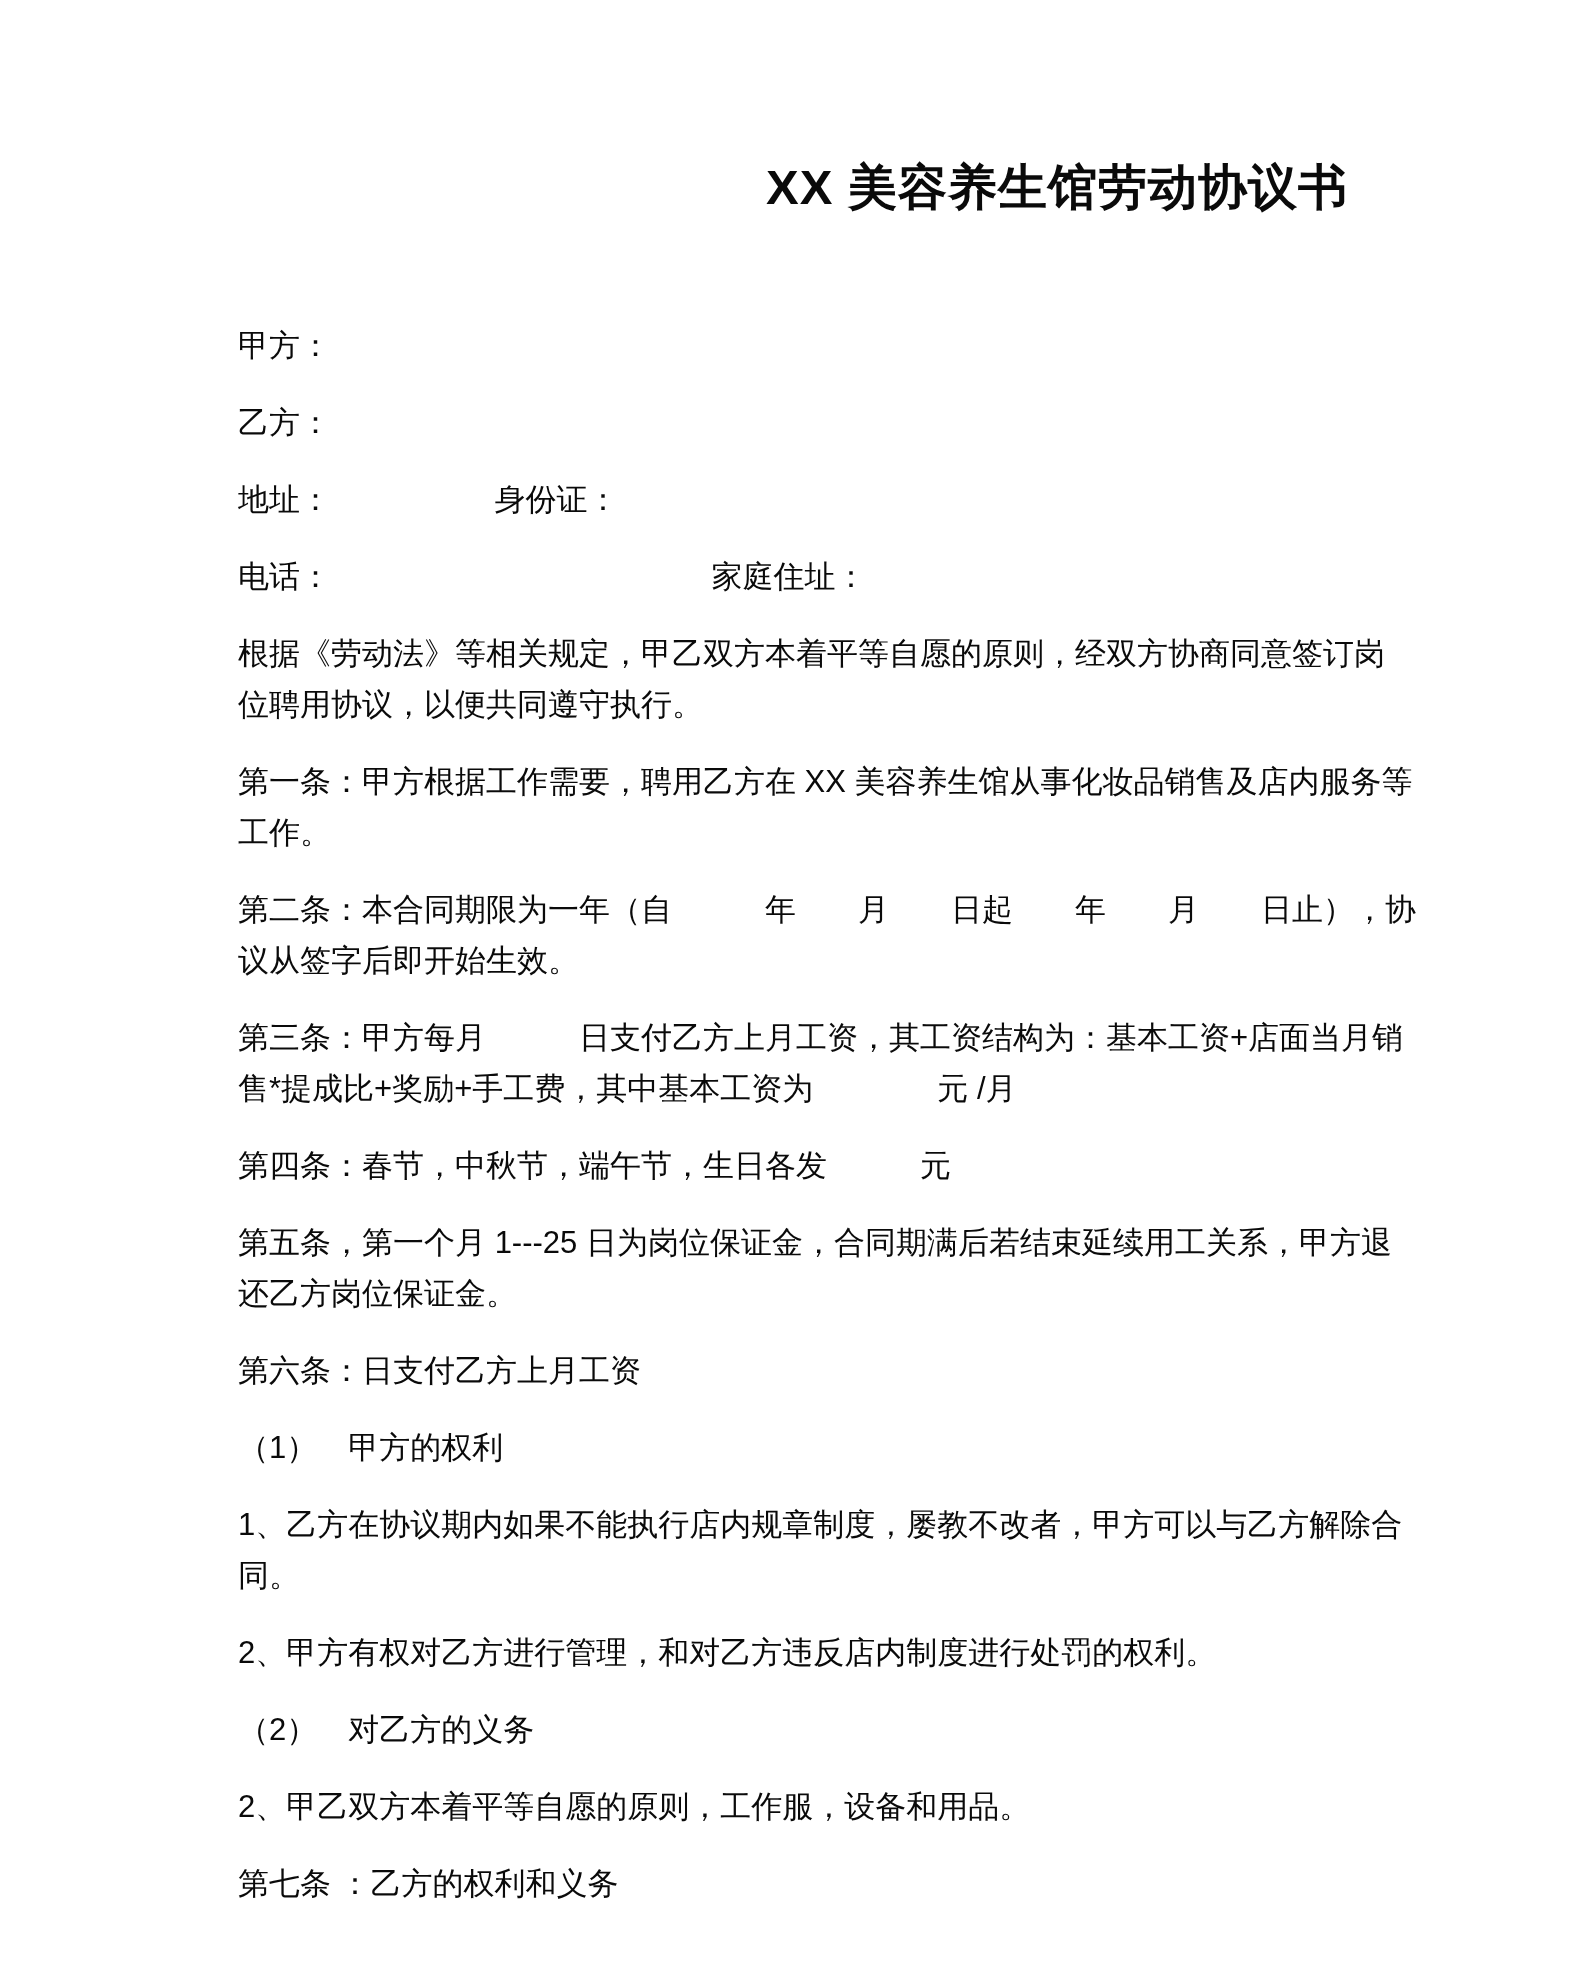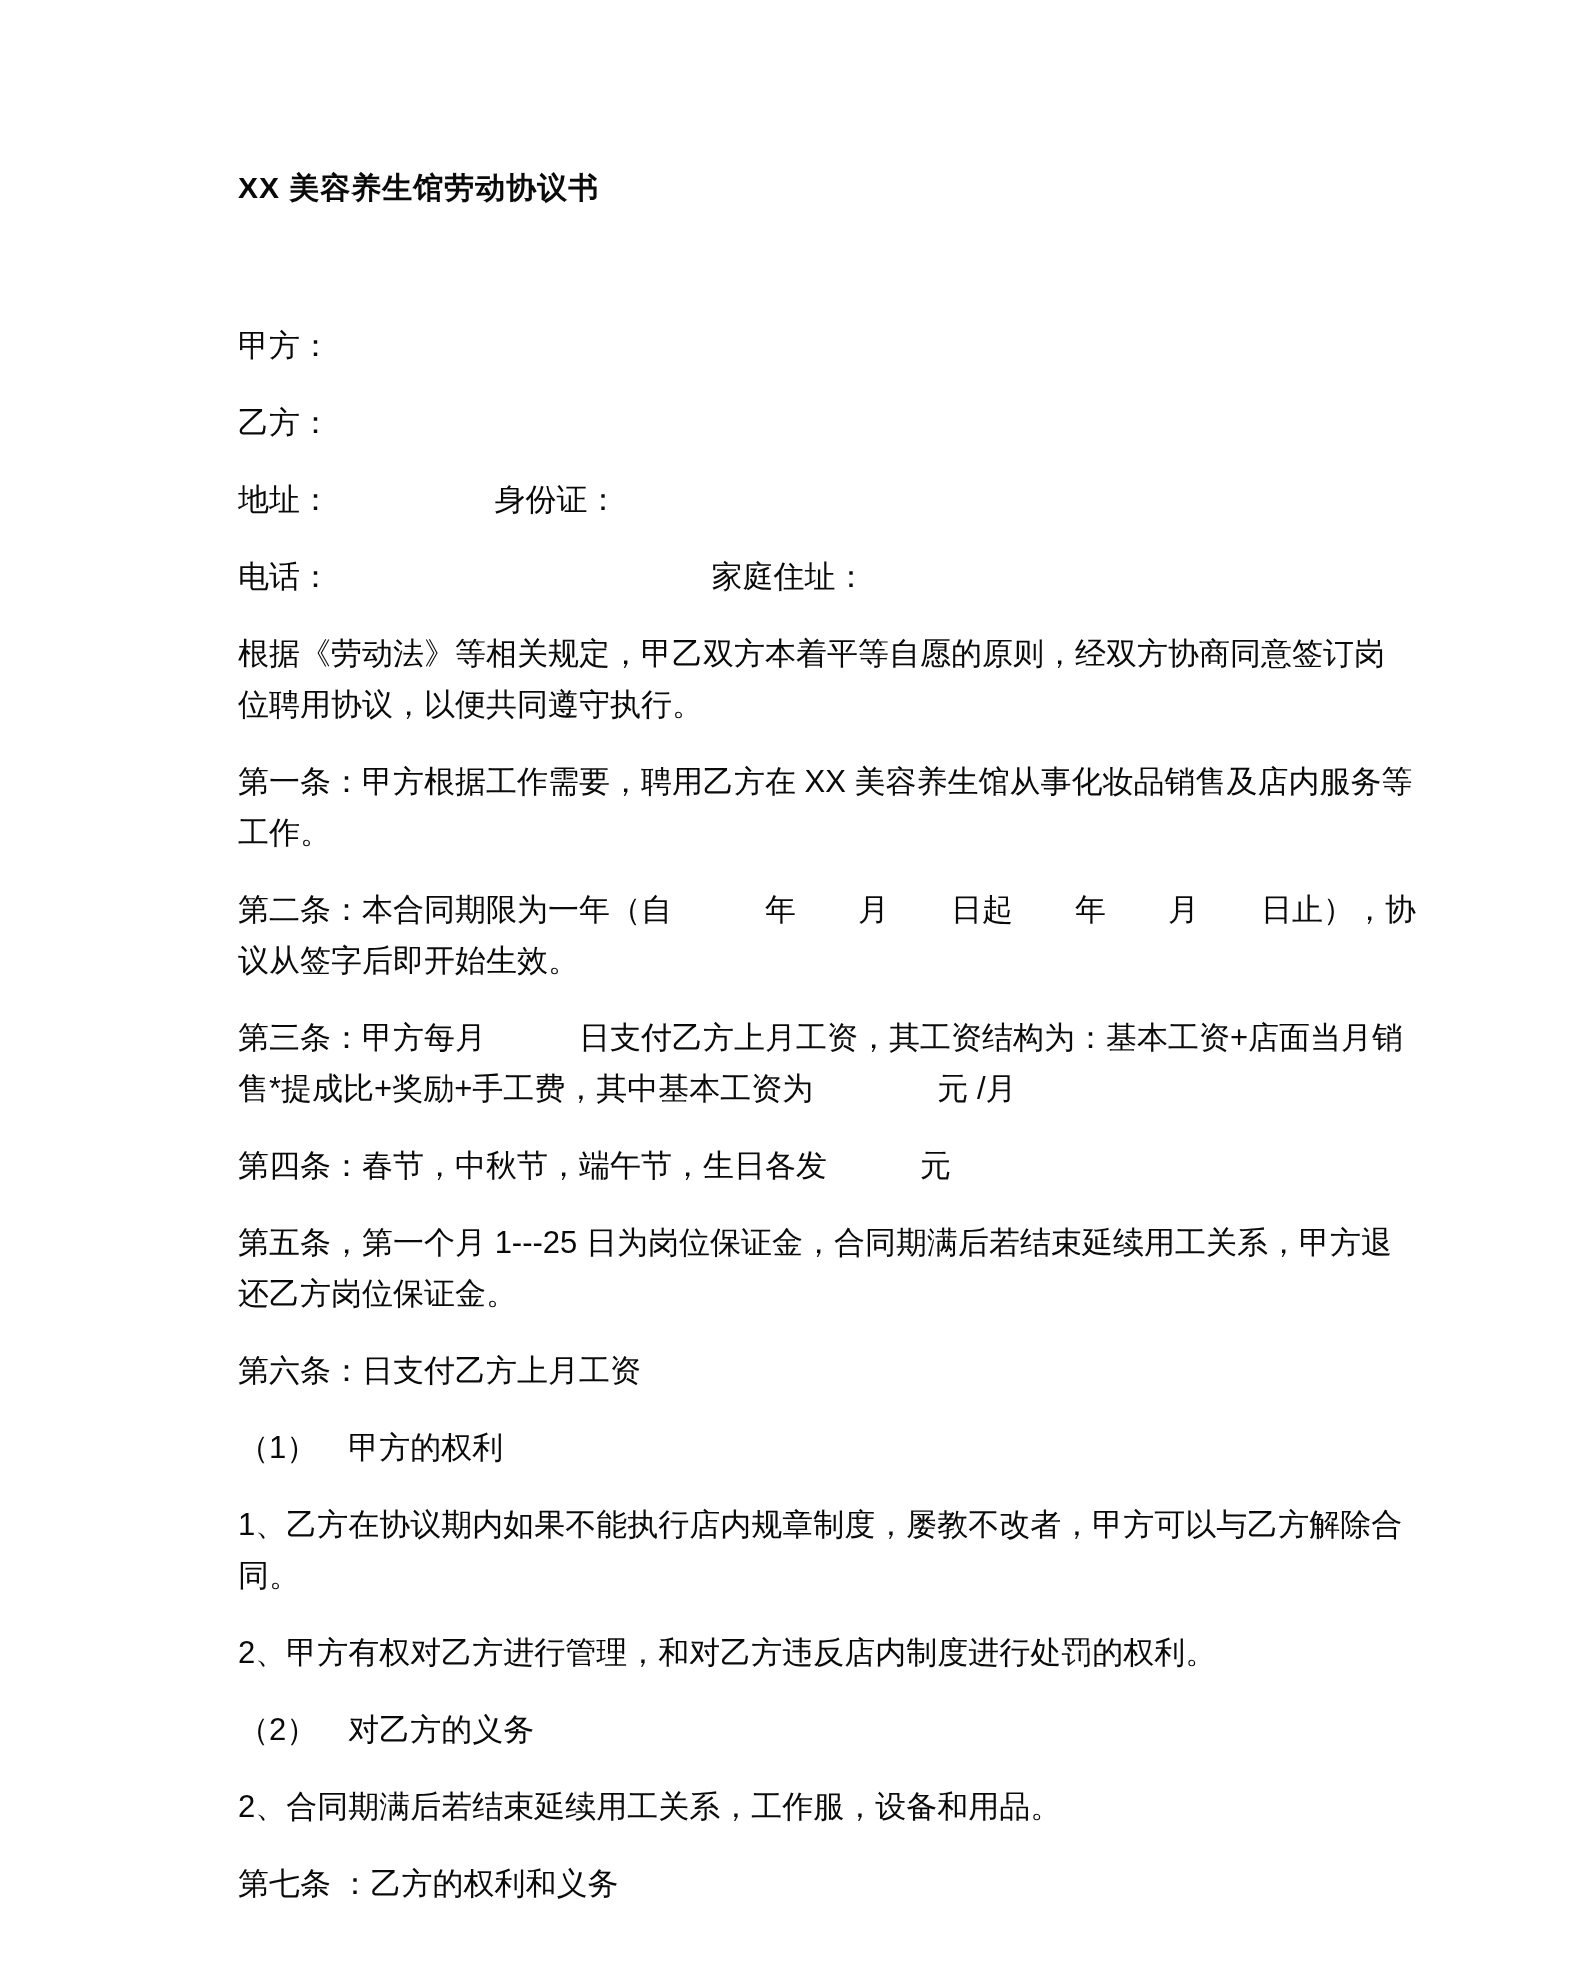--- a/index.html
+++ b/index.html
@@ -13,24 +13,24 @@
     overflow: hidden;
     font-family: "Liberation Sans", sans-serif;
     color: #0a0a0a;
   }
   .doc {
     padding-top: 162px;
     padding-left: 238px;
     width: 1110px;
   }
   .title {
-    font-size: 30px;
+    font-size: 49px;
     font-weight: bold;
     line-height: 51px;
-    text-align: left;
+    text-align: right;
     margin: 0 0 107px 0;
     white-space: pre;
     letter-spacing: 1px;
   }
   .para {
     font-size: 31px;
     line-height: 51px;
     margin: 16px 0 26px 0;
     white-space: pre;
   }
@@ -75,17 +75,17 @@
   <div class="para"><span>（1）　甲方的权利</span></div>
 
   <div class="para"><span class="b">1</span><span>、乙方在协议期内如果不能执行店内规章制度，屡教不改者，甲方可以与乙方解除合
 同。</span></div>
 
   <div class="para"><span class="b">2</span><span>、甲方有权对乙方进行管理，和对乙方违反店内制度进行处罚的权利。</span></div>
 
   <div class="para"><span>（2）　对乙方的义务</span></div>
 
 
-  <div class="para"><span class="b">2</span><span>、合同期满后若结束延续用工关系，工作服，设备和用品。</span></div>
+  <div class="para"><span class="b">2</span><span>、甲乙双方本着平等自愿的原则，工作服，设备和用品。</span></div>
 
   <div class="para"><span>第七条 ：乙方的权利和义务</span></div>
 
 </div>
 
 </body></html>

